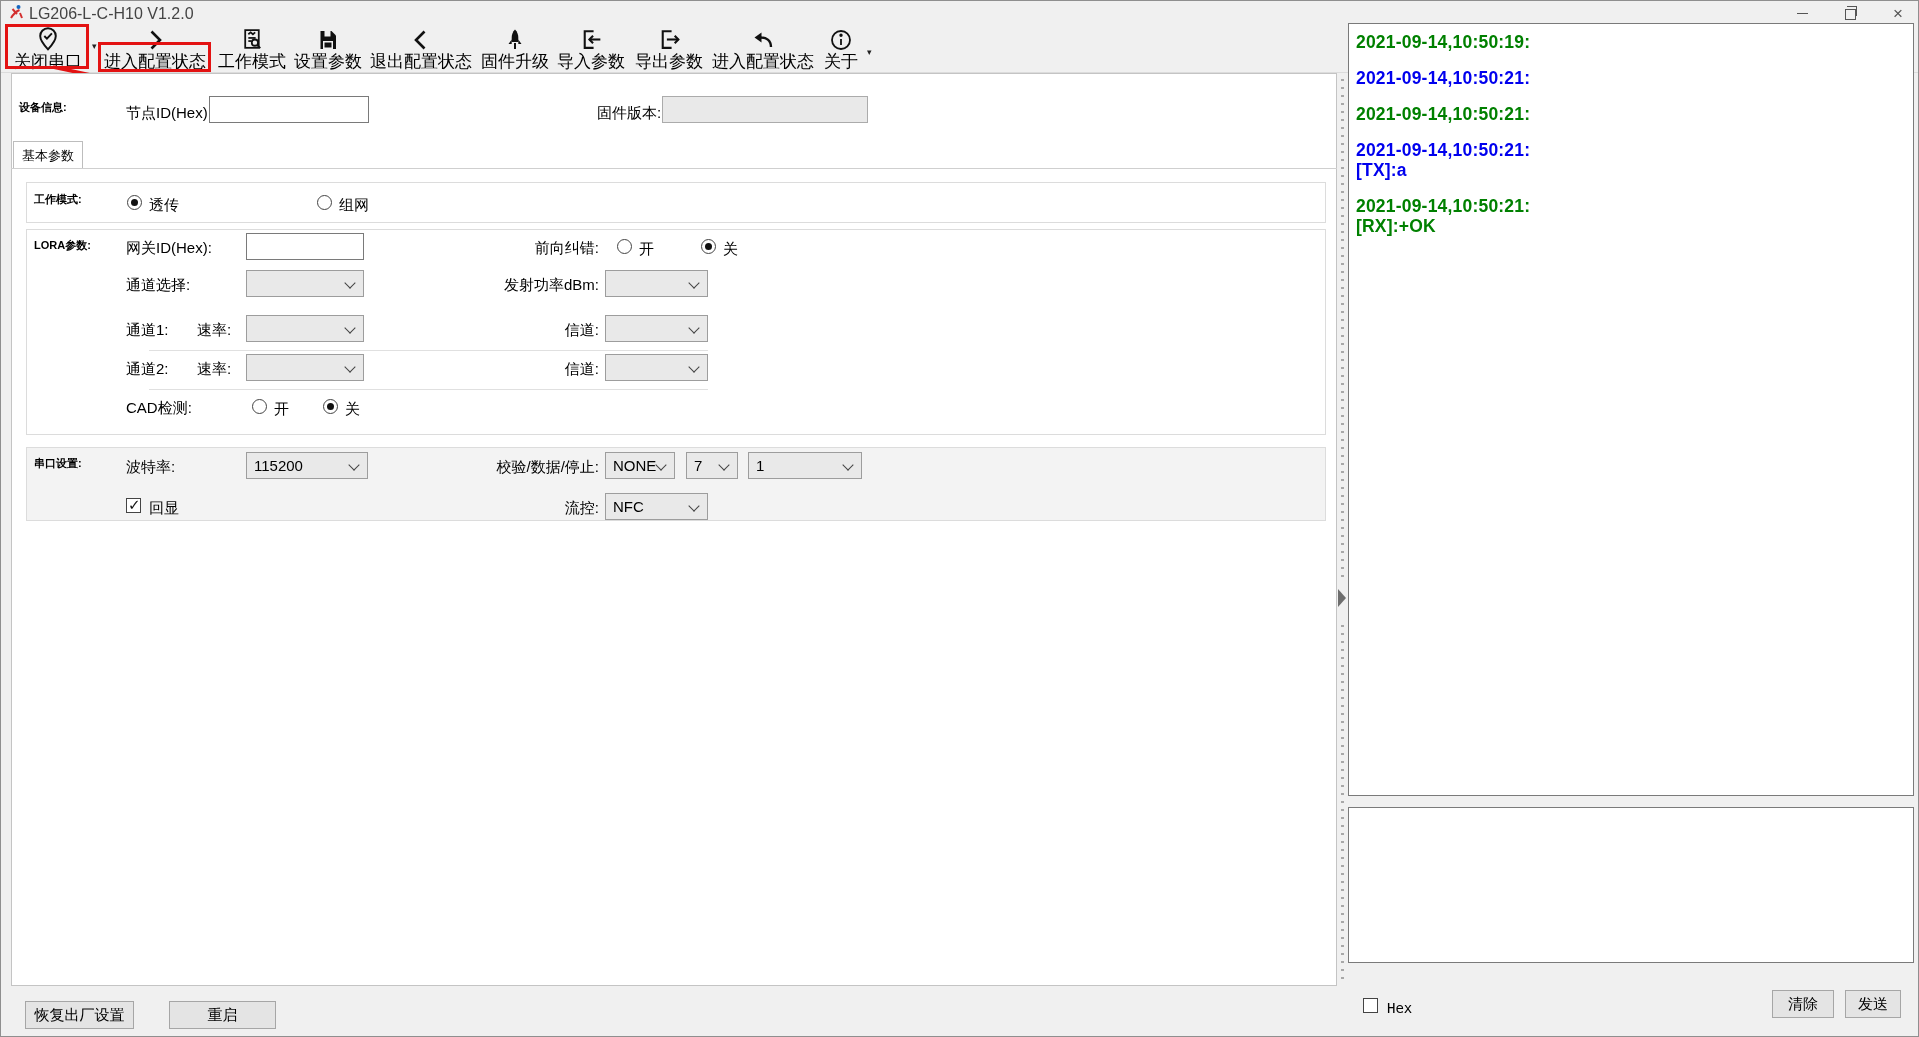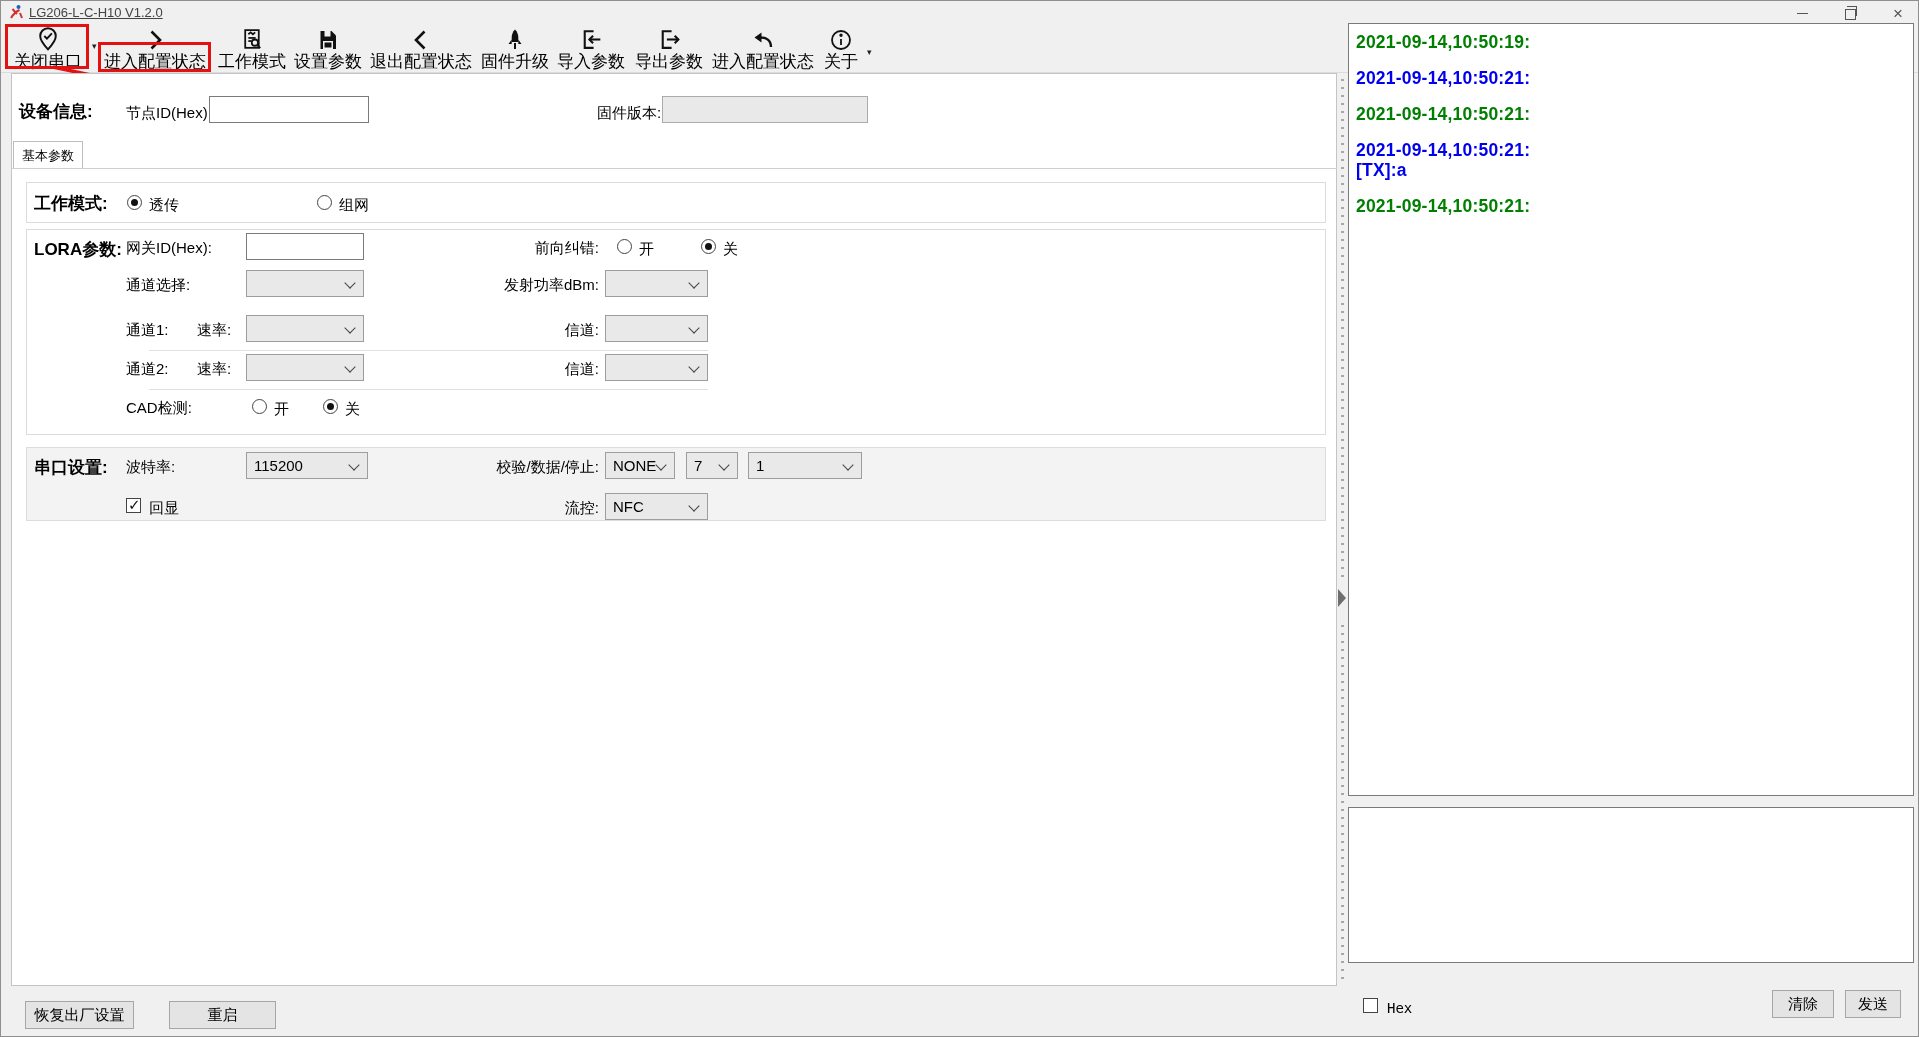--- a/index.html
+++ b/index.html
@@ -3,39 +3,39 @@
 <meta charset="utf-8">
 <style>
   html,body{margin:0;padding:0;background:#555;}
   .window{
     position:relative;width:1919px;height:1037px;background:#f0f0f0;
     font-family:"Liberation Sans","DejaVu Sans",sans-serif;color:#000;
     border:1px solid #8f8f8f;box-sizing:border-box;overflow:hidden;
   }
   
   .titlebar{position:absolute;left:0;top:0;width:100%;height:22px;background:#f0f0f0;}
-  .title-text{position:absolute;left:28px;top:4px;font-size:13px;color:#444;text-decoration:underline;}
+  .title-text{position:absolute;left:28px;top:4px;font-size:16px;color:#444;}
   .capbtn{position:absolute;top:0;width:46px;height:24px;display:flex;align-items:center;justify-content:center;color:#555;}
   .min-glyph{width:11px;border-top:1px solid #555;}
   .restore-glyph{position:relative;width:9px;height:9px;border:1px solid #555;background:#f0f0f0;margin-top:2px;}
   .restore-glyph::before{content:"";position:absolute;left:1px;top:-4px;width:9px;height:9px;border:1px solid #555;border-left:none;border-bottom:none;}
   .close-glyph{font-size:17px;line-height:17px;color:#555;}
   
   .toolbar{position:absolute;left:0;top:22px;width:100%;height:49px;background:#f0f0f0;}
   .toolbar-sep{position:absolute;left:0;top:71px;width:100%;height:1px;background:#dcdcdc;}
   .titem{position:absolute;top:2px;height:46px;display:flex;flex-direction:column;align-items:center;justify-content:space-between;font-size:17px;white-space:nowrap;}
   .ticon{height:27px;display:flex;align-items:flex-end;}
   .tlabel{line-height:18px;}
   .tcaret{position:absolute;font-size:9px;color:#222;}
   
   .red-box{position:absolute;border:3px solid #e31212;box-sizing:border-box;pointer-events:none;}
   .anno-arrow{position:absolute;pointer-events:none;}
   
   .main-panel{position:absolute;left:10px;top:72px;width:1326px;height:913px;background:#fff;border:1px solid #c4c4c4;box-sizing:border-box;}
-  .sec{position:absolute;font-weight:bold;font-size:17px;}
+  .sec{position:absolute;font-weight:bold;font-size:11px;}
   .lbl{position:absolute;font-size:15px;white-space:nowrap;}
   .rlbl{position:absolute;font-size:15px;white-space:nowrap;text-align:right;width:220px;}
   .tinput{position:absolute;height:27px;border:1px solid #7a7a7a;background:#fff;box-sizing:border-box;font-size:15px;padding:0 5px;font-family:inherit;}
   .tinput.readonly{background:#e9e9e9;border:1px solid #ababab;}
   .combo{position:absolute;height:27px;background:#e9e9e9;border:1px solid #9d9d9d;box-sizing:border-box;font-size:15px;display:flex;align-items:center;padding:0 7px;}
   .chev{position:absolute;right:9px;top:8px;width:7px;height:7px;border-right:1.5px solid #444;border-bottom:1.5px solid #444;transform:rotate(45deg);}
   .radio{position:absolute;width:15px;height:15px;border:1px solid #444;border-radius:50%;background:#fff;box-sizing:border-box;}
   .radio.on::after{content:"";position:absolute;left:3px;top:3px;width:7px;height:7px;border-radius:50%;background:#111;}
   .cb{position:absolute;width:15px;height:15px;border:1px solid #444;background:#fff;box-sizing:border-box;}
   .cb.on::after{content:"✓";position:absolute;left:1px;top:-3px;font-size:15px;color:#111;}
@@ -325,20 +325,21 @@
       </div>
       <div class="log-entry green">
         <div>2021-09-14,10:50:21:</div>
       </div>
       <div class="log-entry blue">
         <div>2021-09-14,10:50:21:</div>
         <div>[TX]:a</div>
       </div>
       <div class="log-entry green">
         <div>2021-09-14,10:50:21:</div>
+        <div>[RX]:+OK</div>
       </div>
     </div>
 
   <textarea class="send-box" style=""></textarea>
 
   <span class="cb" style="left:1362px;top:997px"></span>
   <div class="hex-label" style="left:1386px;top:999px;position:absolute">Hex</div>
   <div class="btn" style="left:1771px;top:989px;width:62px;height:28px">
       <span>清除</span>
     </div>

